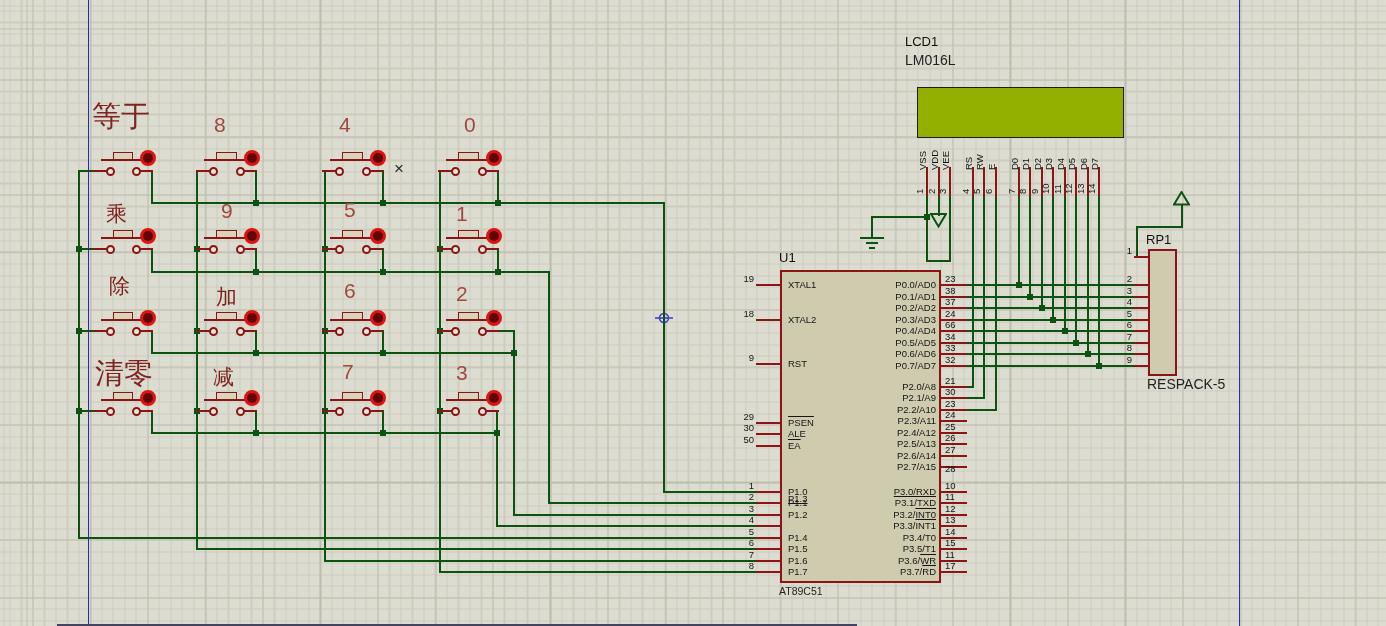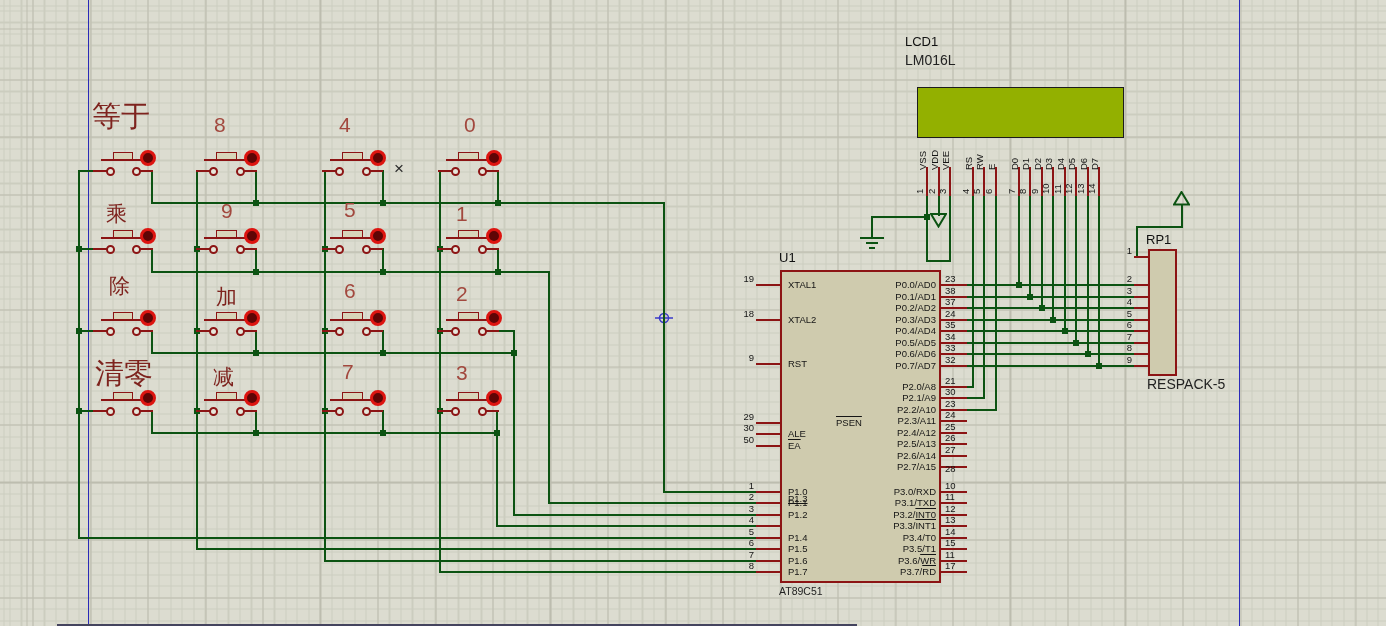--- a/index.html
+++ b/index.html
@@ -272,21 +272,21 @@
     <div class="wr" style="left: 1134px; top: 341.5px; width: 15px; height: 2px;"></div>
     <div class="wr" style="left: 1134px; top: 353px; width: 15px; height: 2px;"></div>
     <div class="wr" style="left: 1134px; top: 364.5px; width: 15px; height: 2px;"></div>
     <div class="t " style="left: auto; top: 274px; right: 632px; text-align: right;">19</div>
     <div class="t " style="left: 788px; top: 280px;">XTAL1</div>
     <div class="t " style="left: auto; top: 308.5px; right: 632px; text-align: right;">18</div>
     <div class="t " style="left: 788px; top: 314.5px;">XTAL2</div>
     <div class="t " style="left: auto; top: 353px; right: 632px; text-align: right;">9</div>
     <div class="t " style="left: 788px; top: 359px;">RST</div>
     <div class="t " style="left: auto; top: 411.5px; right: 632px; text-align: left;">29</div>
-    <div class="t " style="left: 836px; top: 417.5px;"><span class="bar">PSEN</span></div>
+    <div class="t " style="left: 788px; top: 417.5px;"><span class="bar">PSEN</span></div>
     <div class="t " style="left: auto; top: 423px; right: 632px; text-align: right;">30</div>
     <div class="t " style="left: 788px; top: 429px;">ALE</div>
     <div class="t " style="left: auto; top: 434.5px; right: 632px; text-align: right;">50</div>
     <div class="t " style="left: 788px; top: 440.5px;"><span class="bar">EA</span></div>
     <div class="t " style="left: auto; top: 480.5px; right: 632px; text-align: right;">1</div>
     <div class="t " style="left: 788px; top: 486.5px;">P1.0</div>
     <div class="t " style="left: auto; top: 492px; right: 632px; text-align: right;">2</div>
     <div class="t " style="left: 788px; top: 498px;">P1.1</div>
     <div class="t " style="left: auto; top: 503.5px; right: 632px; text-align: right;">3</div>
     <div class="t " style="left: 788px; top: 509.5px;">P1.2</div>
@@ -301,21 +301,21 @@
     <div class="t " style="left: auto; top: 561px; right: 632px; text-align: right;">8</div>
     <div class="t " style="left: 788px; top: 567px;">P1.7</div>
     <div class="t " style="left: 945px; top: 274px;">23</div>
     <div class="t " style="left: auto; top: 280px; right: 450px; text-align: right;">P0.0/AD0</div>
     <div class="t " style="left: 945px; top: 285.5px;">38</div>
     <div class="t " style="left: auto; top: 291.5px; right: 450px; text-align: center;">P0.1/AD1</div>
     <div class="t " style="left: 945px; top: 297px;">37</div>
     <div class="t " style="left: auto; top: 303px; right: 450px; text-align: right;">P0.2/AD2</div>
     <div class="t " style="left: 945px; top: 308.5px;">24</div>
     <div class="t " style="left: auto; top: 314.5px; right: 450px; text-align: right;">P0.3/AD3</div>
-    <div class="t " style="left: 945px; top: 320px;">35</div>
+    <div class="t " style="left: 945px; top: 320px;">66</div>
     <div class="t " style="left: auto; top: 326px; right: 450px; text-align: right;">P0.4/AD4</div>
     <div class="t " style="left: 945px; top: 331.5px;">34</div>
     <div class="t " style="left: auto; top: 337.5px; right: 450px; text-align: right;">P0.5/AD5</div>
     <div class="t " style="left: 945px; top: 343px;">33</div>
     <div class="t " style="left: auto; top: 349px; right: 450px; text-align: right;">P0.6/AD6</div>
     <div class="t " style="left: 945px; top: 354.5px;">32</div>
     <div class="t " style="left: auto; top: 360.5px; right: 450px; text-align: right;">P0.7/AD7</div>
     <div class="t " style="left: 945px; top: 375.5px;">21</div>
     <div class="t " style="left: auto; top: 381.5px; right: 450px; text-align: right;">P2.0/A8</div>
     <div class="t " style="left: 945px; top: 387px;">30</div>
@@ -326,21 +326,21 @@
     <div class="t " style="left: auto; top: 416px; right: 450px; text-align: right;">P2.3/A11</div>
     <div class="t " style="left: 945px; top: 421.5px;">25</div>
     <div class="t " style="left: auto; top: 427.5px; right: 450px; text-align: right;">P2.4/A12</div>
     <div class="t " style="left: 945px; top: 433px;">26</div>
     <div class="t " style="left: auto; top: 439px; right: 450px; text-align: right;">P2.5/A13</div>
     <div class="t " style="left: 945px; top: 444.5px;">27</div>
     <div class="t " style="left: auto; top: 450.5px; right: 450px; text-align: right;">P2.6/A14</div>
     <div class="t " style="left: 945px; top: 464px;">28</div>
     <div class="t " style="left: auto; top: 462px; right: 450px; text-align: right;">P2.7/A15</div>
     <div class="t " style="left: 945px; top: 480.5px;">10</div>
-    <div class="t " style="left: auto; top: 486.5px; right: 450px; text-align: right;">P3.0/RXD</div>
+    <div class="t " style="left: auto; top: 486.5px; right: 450px; text-align: right; text-decoration: underline;">P3.0/RXD</div>
     <div class="t " style="left: 945px; top: 492px;">11</div>
     <div class="t " style="left: auto; top: 498px; right: 450px; text-align: right;">P3.1/TXD</div>
     <div class="t " style="left: 945px; top: 503.5px;">12</div>
     <div class="t " style="left: auto; top: 509.5px; right: 450px; text-align: right;">P3.2/<span class="bar">INT0</span></div>
     <div class="t " style="left: 945px; top: 515px;">13</div>
     <div class="t " style="left: auto; top: 521px; right: 450px; text-align: right;">P3.3/<span class="bar">INT1</span></div>
     <div class="t " style="left: 945px; top: 526.5px;">14</div>
     <div class="t " style="left: auto; top: 532.5px; right: 450px; text-align: right;">P3.4/T0</div>
     <div class="t " style="left: 945px; top: 538px;">15</div>
     <div class="t " style="left: auto; top: 544px; right: 450px; text-align: right;">P3.5/T1</div>

